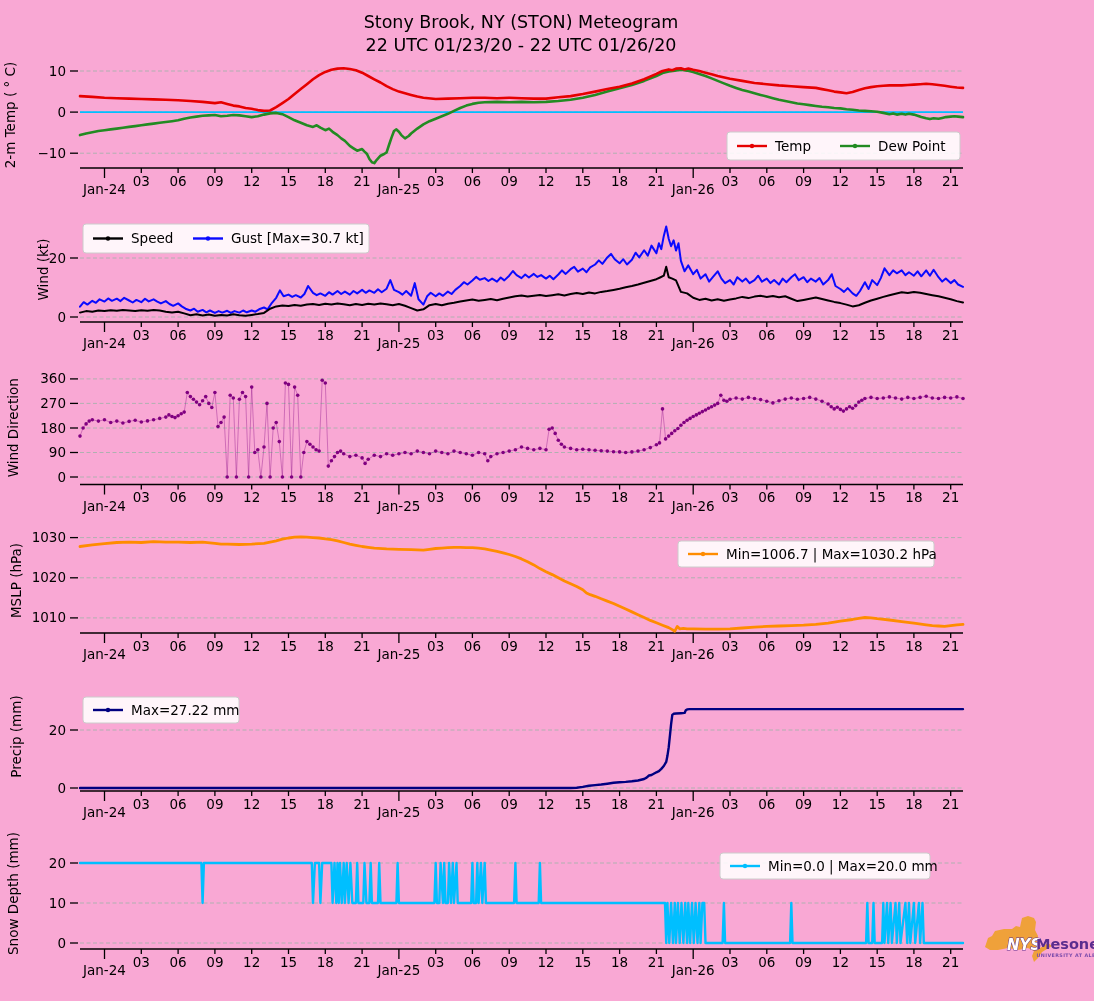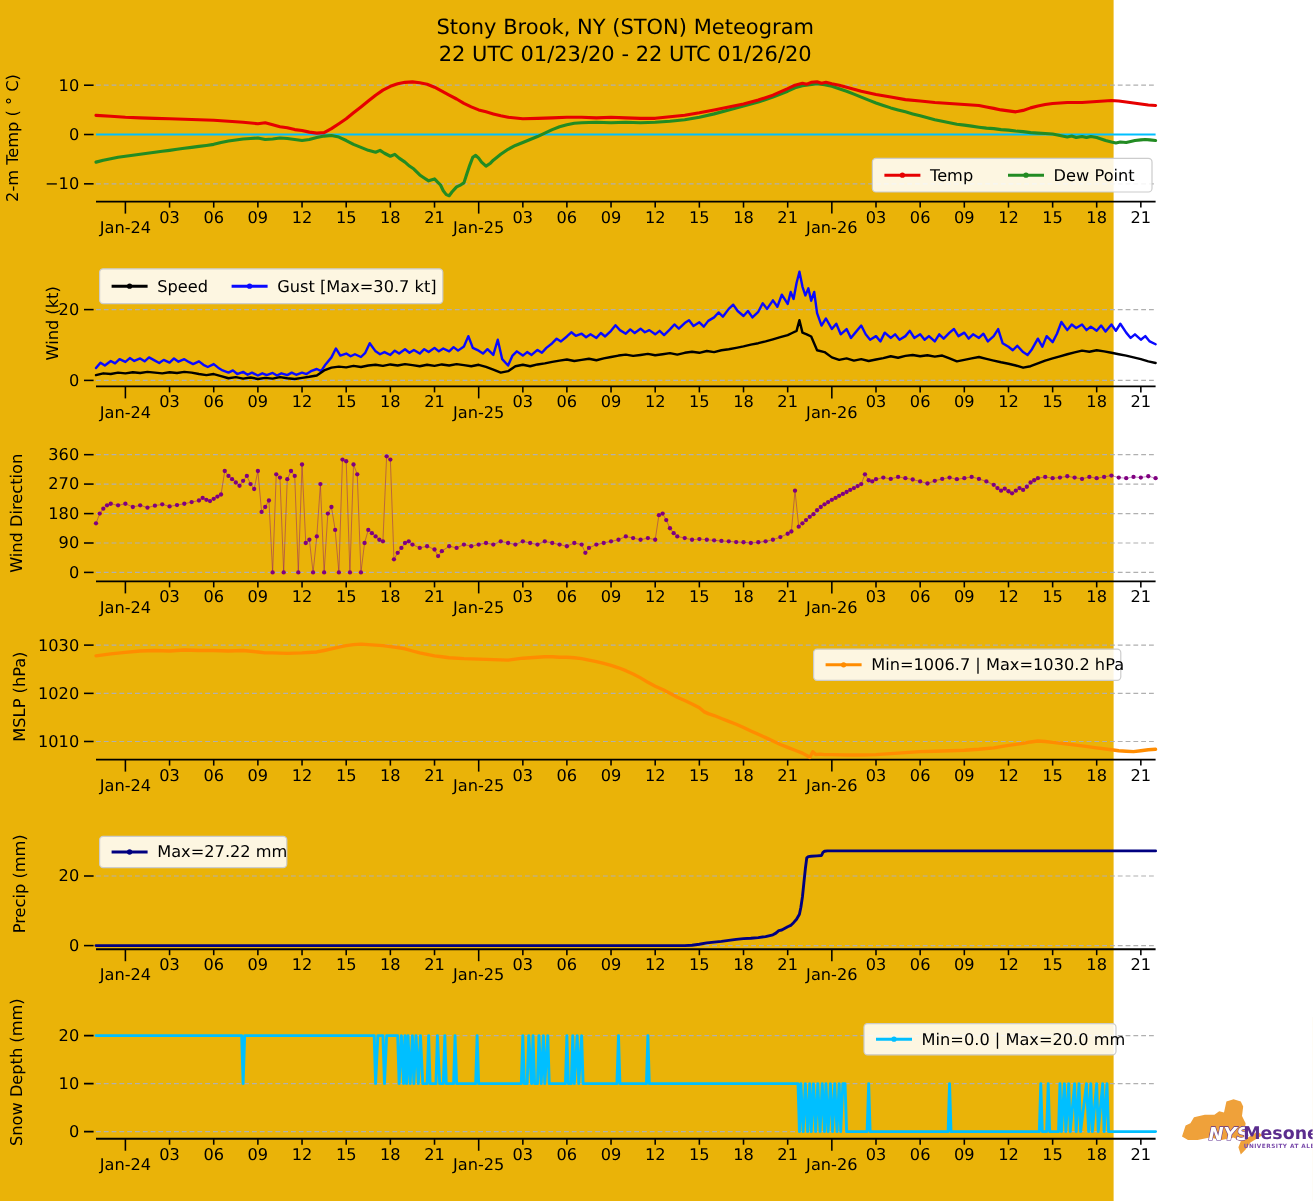--- a/index.html
+++ b/index.html
@@ -1,16 +1,16 @@
 <!DOCTYPE html>
 <html><head>
 <meta charset="utf-8">
 <style>
   html,body{margin:0;padding:0;background:#ffffff;width:1094px;height:1001px;overflow:hidden;}
-  .figure{position:relative;width:928px;height:1001px;background:#eab308;}
+  .figure{position:relative;width:1094px;height:1001px;background:#f9a8d4;}
   svg{font-family:"DejaVu Sans","Liberation Sans",sans-serif;}
   .ttl{font-size:17.5px;fill:#000;text-anchor:middle;}
   .tick{font-size:13.5px;fill:#000;}
   .ylab{font-size:13.5px;fill:#000;}
   .leg{font-size:13.5px;fill:#000;}
   .logo-nys{font-size:15px;font-weight:bold;font-style:italic;fill:#ffffff;stroke:#5b2d8e;stroke-width:0.9;paint-order:stroke;}
   .logo-mesonet{font-size:14.5px;font-weight:bold;fill:#5b2d8e;}
   .logo-sub{font-size:4.8px;font-weight:bold;fill:#7a4bab;letter-spacing:0.4px;}
 </style>
 </head>

